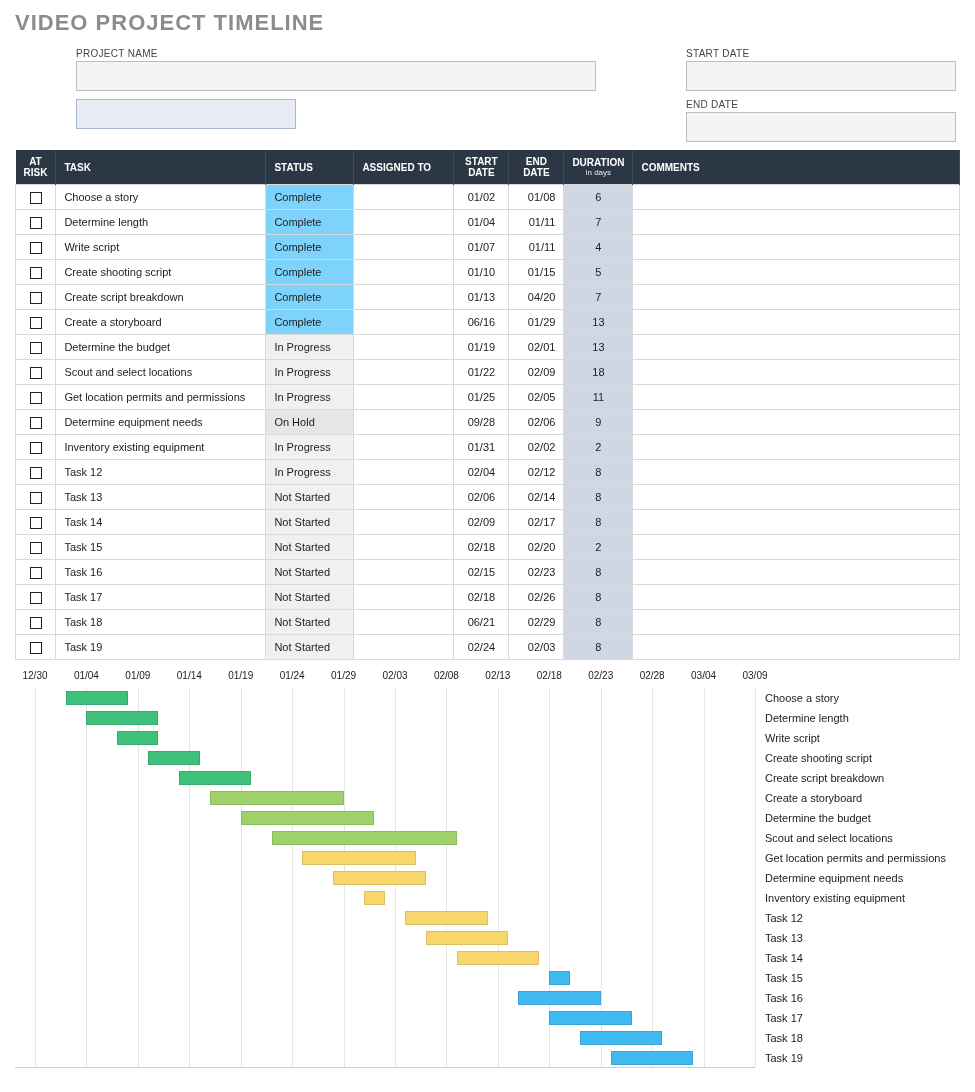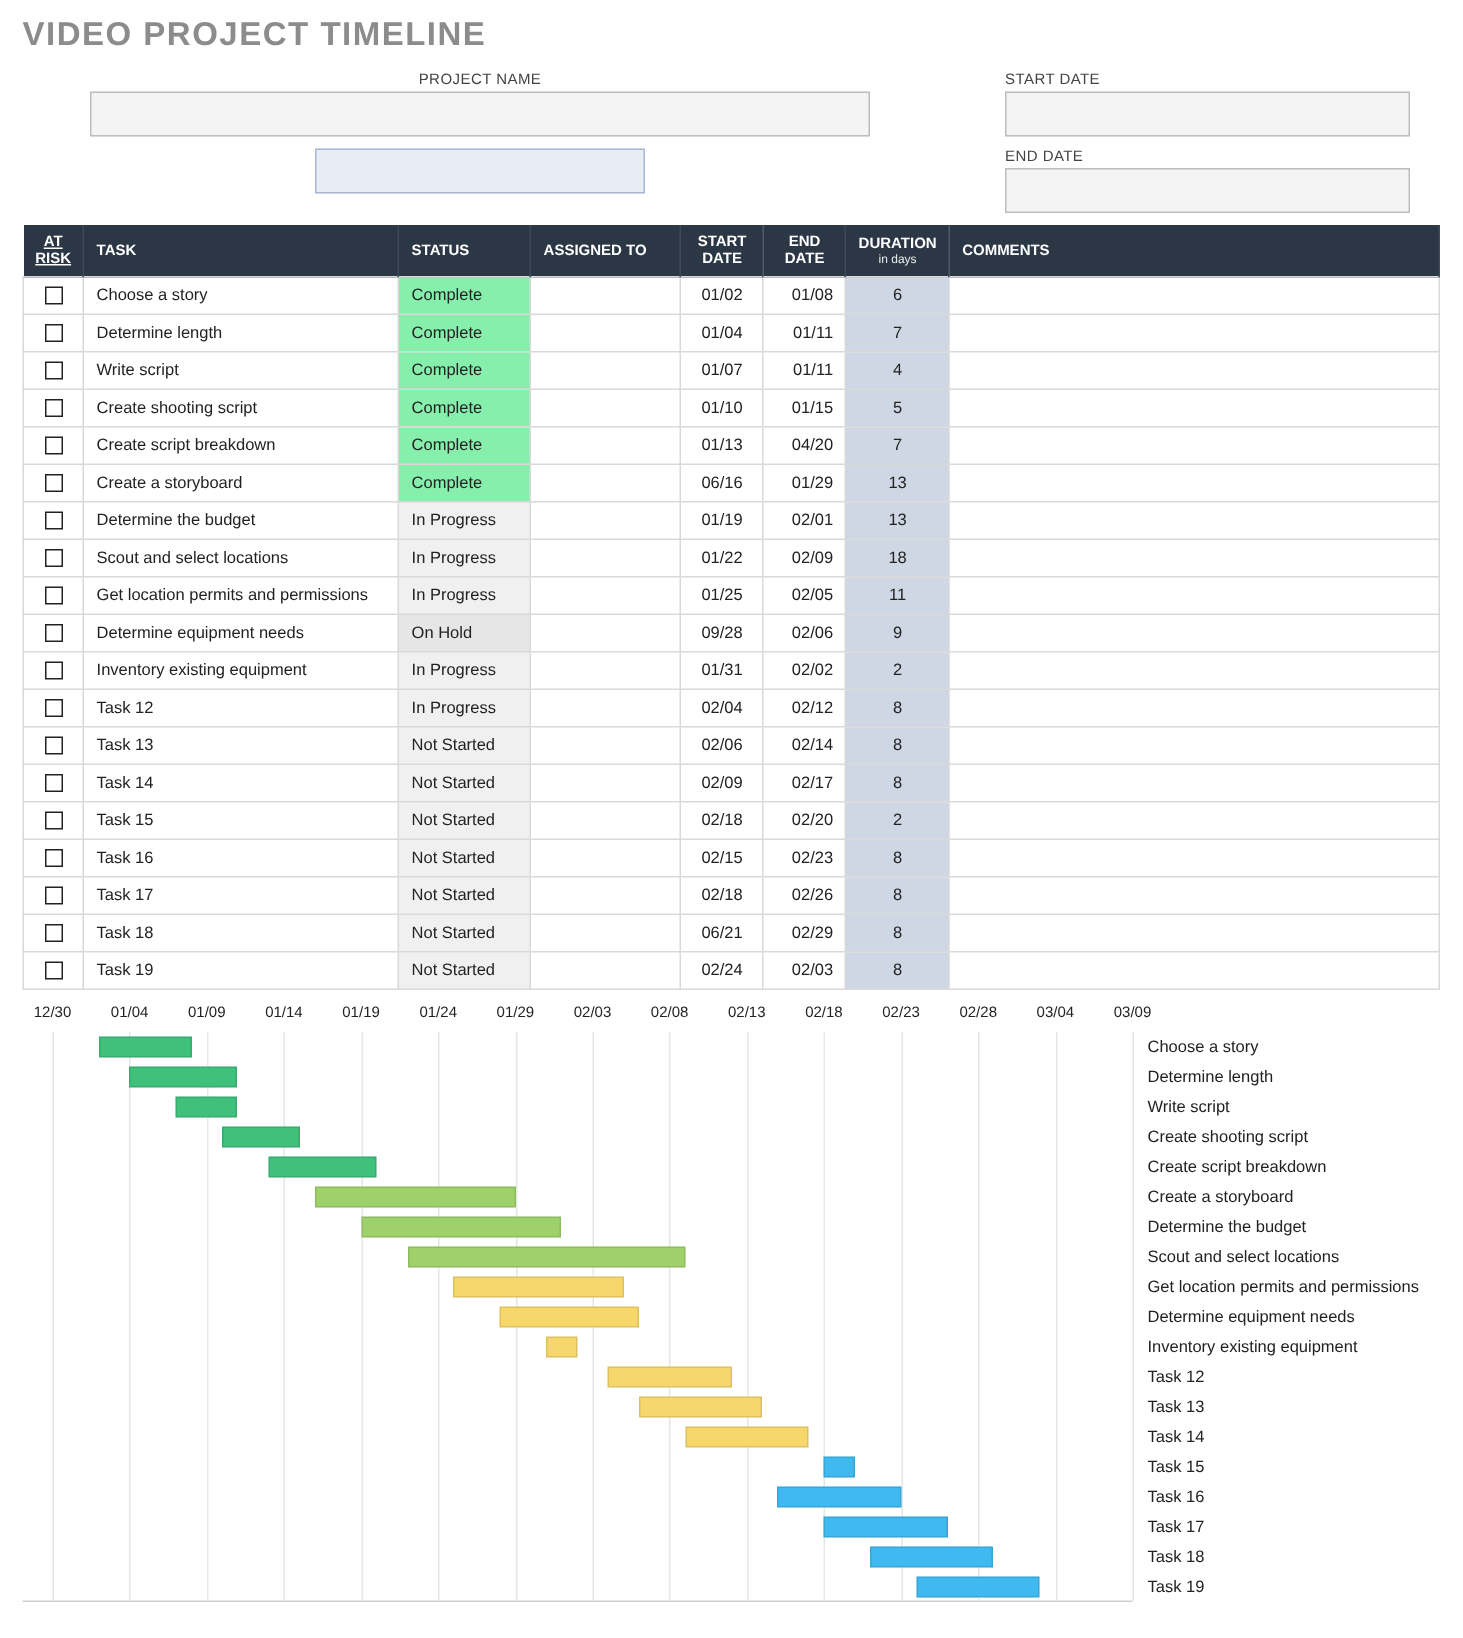--- a/index.html
+++ b/index.html
@@ -20,21 +20,21 @@
   }
   .meta-row {
     display: flex;
     gap: 50px;
     margin-bottom: 8px;
   }
   .meta-group {
     display: flex;
     flex-direction: column;
   }
-  .meta-group.left { margin-left: 45px; width: 520px; align-items: center; }
+  .meta-group.left { margin-left: 61px; width: 520px; }
   .meta-group.right { margin-left: 40px; width: 270px; }
   .meta-label {
     font-size: 10px;
     color: #444;
     margin-bottom: 2px;
     letter-spacing: 0.3px;
   }
   .meta-input {
     border: 1px solid #bdbdbd;
     height: 30px;
@@ -70,38 +70,38 @@
     opacity: 0.9;
     display: block;
   }
   table.tasks td {
     border: 1px solid #d9d9d9;
     font-size: 11px;
     padding: 5px 8px;
     height: 25px;
     vertical-align: middle;
   }
-  .col-risk { width: 40px; text-align: center; text-decoration: underline; }
+  .col-risk { width: 40px; text-align: center; }
   .col-task { width: 210px; }
   .col-status { width: 88px; text-align: left; }
   .col-assigned { width: 100px; }
   .col-start { width: 55px; text-align: center; }
   .col-end { width: 55px; text-align: right; }
   .col-dur { width: 55px; text-align: center; }
   .col-comments { }
   .checkbox {
     width: 12px; height: 12px;
     border: 1.5px solid #222;
     display: inline-block;
     margin: auto;
     cursor: pointer;
     vertical-align: middle;
   }
   td.status-cell { background: #f0f0f0; }
-  td.status-complete { background: #86efac; }
+  td.status-complete { background: #7dd3fc; }
   td.status-hold { background: #e6e6e6; }
   td.dur-cell { background: #cfd6e4; }
   table.tasks th.col-risk,
   table.tasks th.col-start,
   table.tasks th.col-end,
   table.tasks th.col-dur { text-align: center; }
   
   .gantt-wrap {
     margin-top: 10px;
     display: flex;

